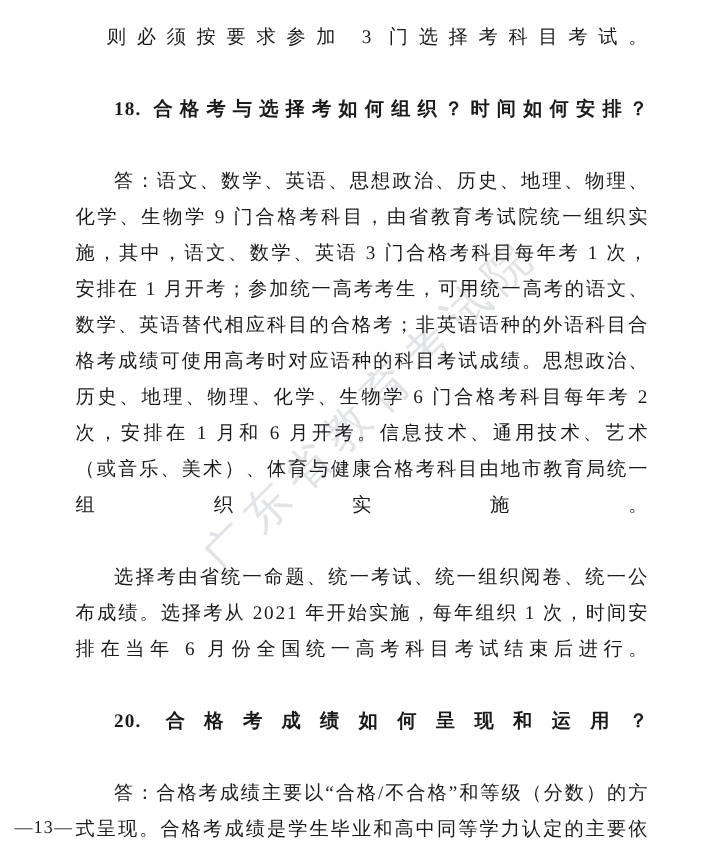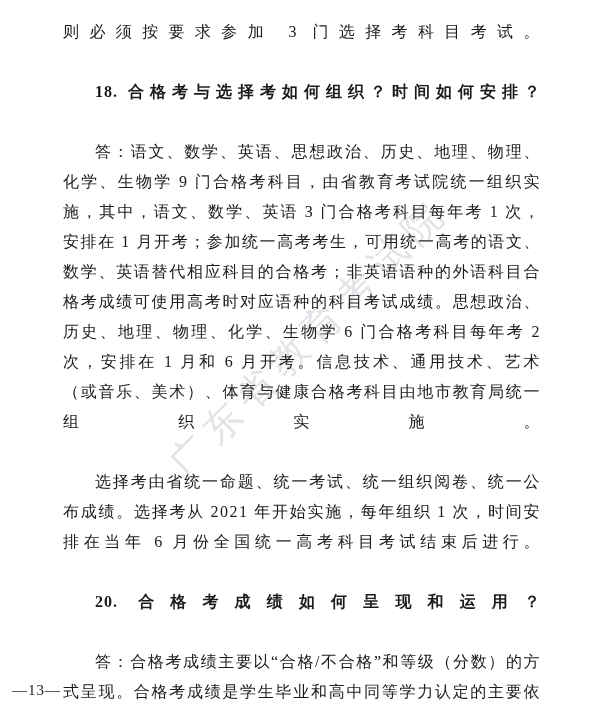--- a/index.html
+++ b/index.html
@@ -30,21 +30,21 @@
     text-align: justify;
     text-justify: inter-character;
     letter-spacing: 1.5px;
     word-break: break-all;
   }
   p.block:after {            
     content: "";
     display: inline-block;
     width: 100%;
   }
-  p.cont { text-indent: 0; }
+  p.cont { text-indent: 0; margin-left: 26px; }
   p.para { text-indent: 2em; }
   p.heading {
     text-indent: 2em;
     font-weight: bold;
     letter-spacing: 1px;
   }
   .watermark {
     position: absolute;
     left: 158px;
     top: 452px;

